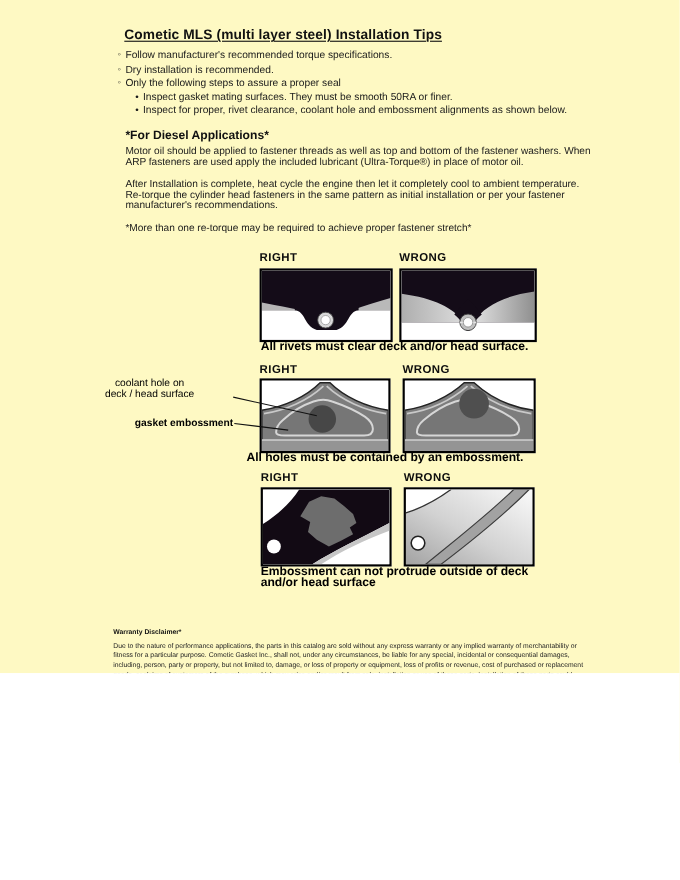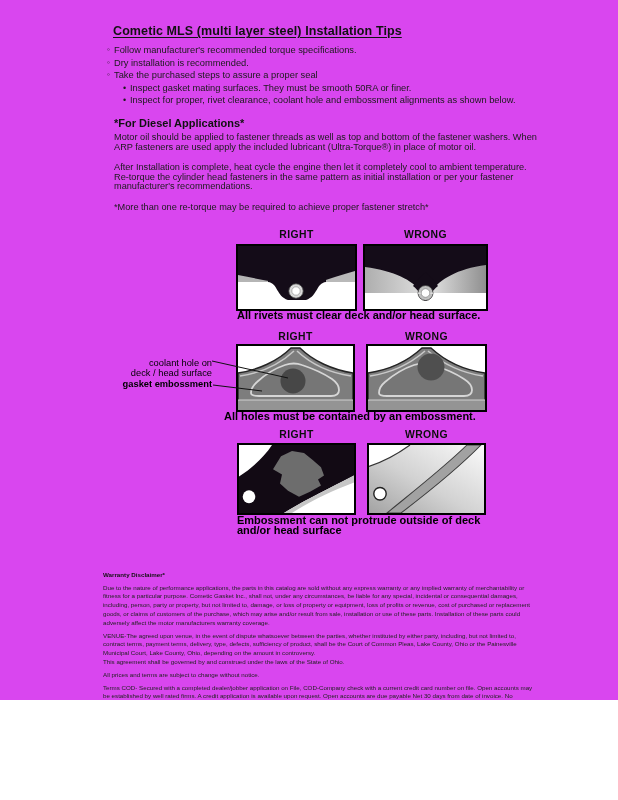--- a/index.html
+++ b/index.html
@@ -1,36 +1,36 @@
 <!DOCTYPE html>
 <html><head>
 <meta charset="utf-8">
 <style>
   html,body{margin:0;padding:0;background:#ffffff;}
   .page{
-    position:relative;width:618px;height:700px;background:#d946ef;overflow:hidden;
+    position:relative;width:618px;height:612px;background:#fef9c3;overflow:hidden;
     font-family:"Liberation Sans", sans-serif;color:#1a1a1a;
   }
   .title{
     position:absolute;left:113px;top:24px;font-size:12.5px;font-weight:bold;color:#111;
     text-decoration:underline;text-decoration-thickness:1.3px;text-underline-offset:2px;
     letter-spacing:.1px;
   }
   .bullets{position:absolute;left:107px;top:44px;width:450px;font-size:9.3px;}
   .b-row{display:flex;line-height:12.6px;}
   .b-row.sub{margin-left:16px;}
   .b-mark{width:7px;flex:0 0 7px;font-size:8px;line-height:12.6px;}
   .b-mark.dot{font-size:9px;}
   .diesel-heading{position:absolute;left:114px;top:117px;font-size:11px;font-weight:bold;color:#111;}
   .para{position:absolute;left:114px;width:428px;font-size:9.2px;line-height:9.6px;color:#1a1a1a;}
   .p1{top:133px;}
   .p2{top:163px;}
   .p3{top:203px;}
 
-  .dlabel{position:absolute;font-size:10.4px;font-weight:bold;letter-spacing:.4px;text-align:center;color:#0d0d0d;}
+  .dlabel{position:absolute;font-size:10.4px;font-weight:bold;letter-spacing:.4px;text-align:left;color:#0d0d0d;}
   .dbox{position:absolute;border:2px solid #000;background:#fff;box-sizing:border-box;}
   .dbox svg{display:block;width:100%;height:100%;}
   .caption{position:absolute;font-size:11px;line-height:9.8px;color:#000;font-weight:bold;}
 
   .side-label{position:absolute;left:60px;width:152px;text-align:right;font-size:9.3px;line-height:9.9px;color:#000;}
   .leader{position:absolute;left:210px;top:355px;width:85px;height:45px;z-index:10;pointer-events:none;}
 
   .warranty{position:absolute;left:103px;top:571px;width:433px;font-size:6.2px;line-height:8.7px;color:#222;}
   .w-head{font-weight:bold;margin-bottom:4px;color:#111;}
   .w-p{margin:0 0 4.3px 0;}
@@ -48,21 +48,21 @@
     <div class="b-row">
       <span class="b-mark">◦</span>
       <span class="b-text">Follow manufacturer's recommended torque specifications.</span>
     </div>
     <div class="b-row">
       <span class="b-mark">◦</span>
       <span class="b-text">Dry installation is recommended.</span>
     </div>
     <div class="b-row">
       <span class="b-mark">◦</span>
-      <span class="b-text">Take the purchased steps to assure a proper seal</span>
+      <span class="b-text">Only the following steps to assure a proper seal</span>
     </div>
     <div class="b-row sub">
       <span class="b-mark dot">•</span>
       <span class="b-text">Inspect gasket mating surfaces.  They must be smooth 50RA or finer.</span>
     </div>
     <div class="b-row sub">
       <span class="b-mark dot">•</span>
       <span class="b-text">Inspect for proper, rivet clearance, coolant hole and embossment alignments as shown below.</span>
     </div>
   </div>
@@ -108,21 +108,21 @@
       <line x1="53" y1="47.2" x2="68" y2="47.2" stroke="#e6e6e6" stroke-width="1.2"></line>
       <circle cx="60.5" cy="47" r="4.3" fill="#fdfdfd" stroke="#777777" stroke-width="0.6"></circle>
     </svg>
   </div>
 
   <div class="caption" style="left:237px;top:311px;">All rivets must clear deck and/or head surface.</div>
 
   <div class="dlabel" style="left:236px;top:331px;width:119px;">RIGHT</div>
   <div class="dlabel" style="left:366px;top:331px;width:121px;">WRONG</div>
 
-  <div class="side-label" style="top:359px;">
+  <div class="side-label" style="top:344px;text-align:center;">
     <div>coolant hole on</div>
     <div>deck / head surface</div>
   </div>
   <div class="side-label" style="top:380px;font-weight:bold;">gasket embossment</div>
 
   <svg class="leader" viewBox="0 0 85 45">
     <line x1="2" y1="6" x2="78" y2="23" stroke="#111" stroke-width="1"></line>
     <line x1="3" y1="30" x2="52" y2="36" stroke="#111" stroke-width="1"></line>
   </svg>
 

